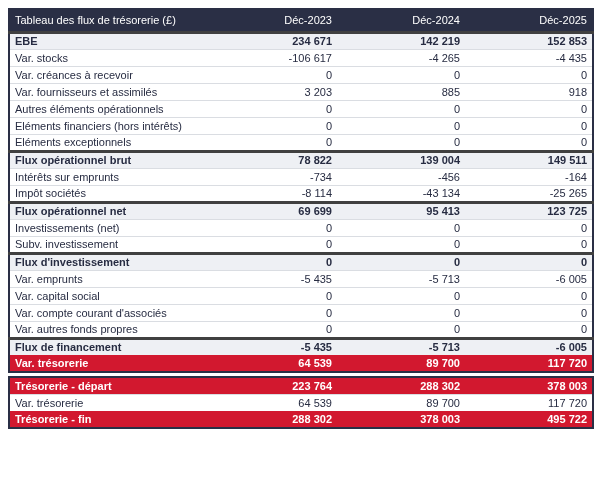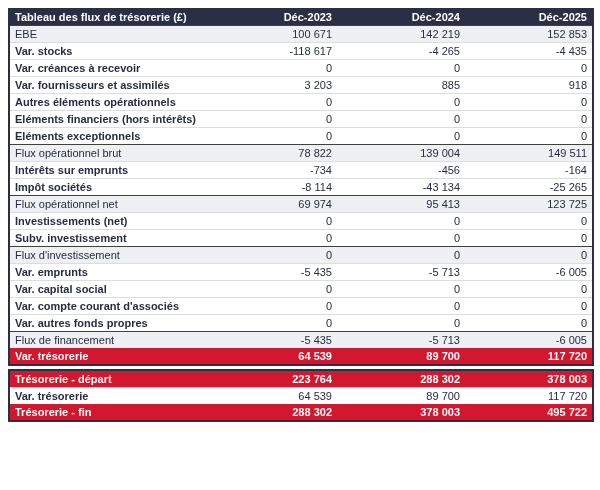--- a/index.html
+++ b/index.html
@@ -26,28 +26,28 @@
   table.fin th, table.fin td {
     padding: 0 5px;
     height: 17px;
     overflow: hidden;
     white-space: nowrap;
     vertical-align: middle;
   }
   table.fin thead th {
     background: var(--navy, #2a2f45);
     color: #ffffff;
-    font-weight: 700;
-    height: 16px;
-  }
-  .label { text-align: left; font-weight: bold; }
+    font-weight: 400;
+    height: 23px;
+  }
+  .label { text-align: left; }
   .num   { text-align: right; }
 
   tr.normal td   { background: #ffffff; border-top: 1px solid #dadde2; }
-  tr.subtotal td { background: var(--band, #eef0f4); font-weight: 400; border-top: 1px solid #404040; }
+  tr.subtotal td { background: var(--band, #eef0f4); font-weight: 700; border-top: 3px solid #404040; }
   tr.total-red td{ background: var(--red, #d2182f); color: #ffffff; font-weight: 700; border-top: none; }
 
   #summary-table { margin-top: 3px; padding-left: 48px; }
 </style>
 </head>
 <body>
 
 <div class="wrap">
 
   <table class="fin" id="cashflow-table">
@@ -61,27 +61,27 @@
       <tr>
         <th class="label">Tableau des flux de trésorerie (£)</th>
         <th class="num">Déc-2023</th>
         <th class="num">Déc-2024</th>
         <th class="num">Déc-2025</th>
       </tr>
     </thead>
     <tbody id="main-body">
         <tr class="subtotal">
           <td class="label">EBE</td>
-          <td class="num">100 671</td>
+          <td class="num">234 671</td>
           <td class="num">142 219</td>
           <td class="num">152 853</td>
         </tr>
         <tr class="normal">
           <td class="label">Var. stocks</td>
-          <td class="num">-118 617</td>
+          <td class="num">-106 617</td>
           <td class="num">-4 265</td>
           <td class="num">-4 435</td>
         </tr>
         <tr class="normal">
           <td class="label">Var. créances à recevoir</td>
           <td class="num">0</td>
           <td class="num">0</td>
           <td class="num">0</td>
         </tr>
         <tr class="normal">
@@ -121,21 +121,21 @@
           <td class="num">-164</td>
         </tr>
         <tr class="normal">
           <td class="label">Impôt sociétés</td>
           <td class="num">-8 114</td>
           <td class="num">-43 134</td>
           <td class="num">-25 265</td>
         </tr>
         <tr class="subtotal">
           <td class="label">Flux opérationnel net</td>
-          <td class="num">69 974</td>
+          <td class="num">69 699</td>
           <td class="num">95 413</td>
           <td class="num">123 725</td>
         </tr>
         <tr class="normal">
           <td class="label">Investissements (net)</td>
           <td class="num">0</td>
           <td class="num">0</td>
           <td class="num">0</td>
         </tr>
         <tr class="normal">

